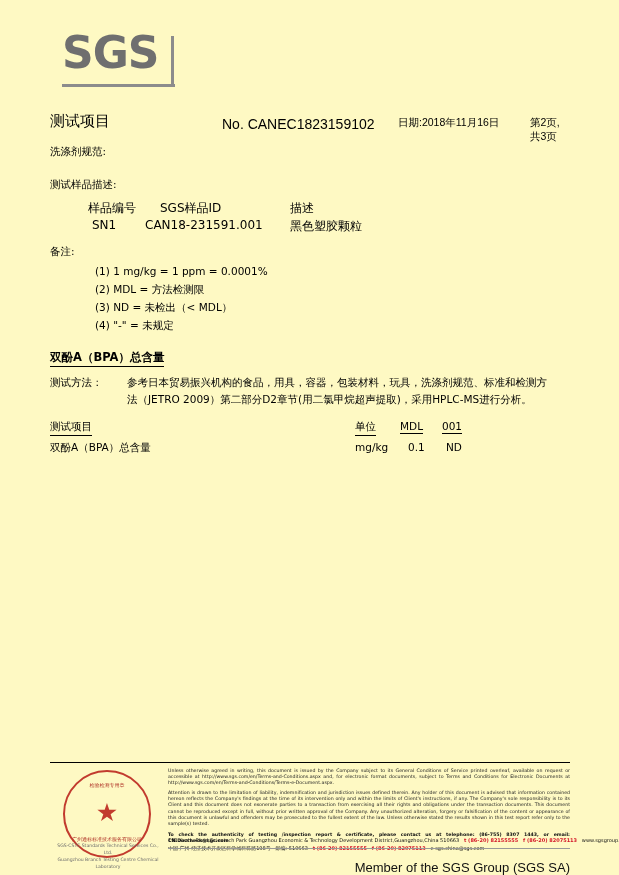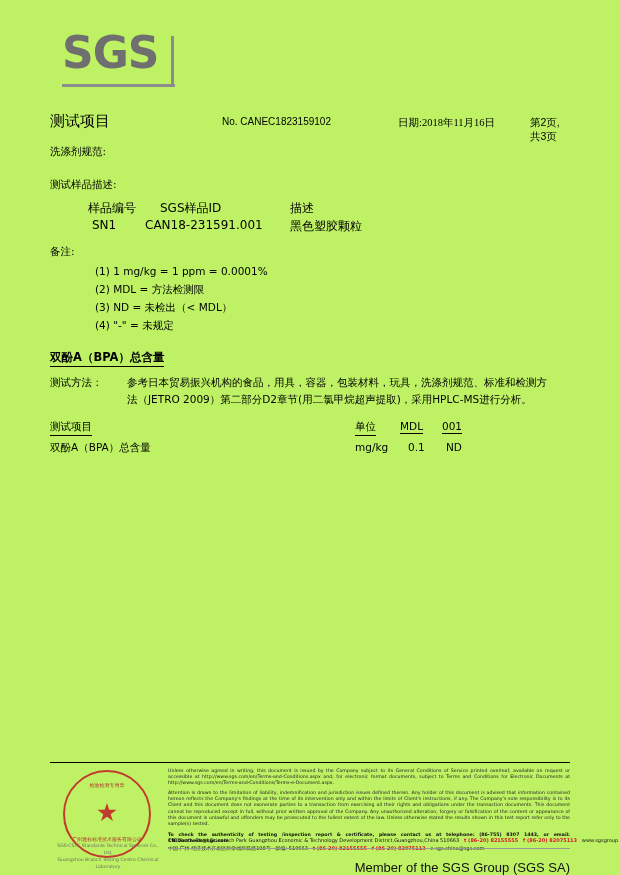--- a/index.html
+++ b/index.html
@@ -7,21 +7,21 @@
     padding: 0;
     background: #c8c8c8;
   }
   body {
     font-family: "Liberation Sans", sans-serif;
   }
   .page {
     position: relative;
     width: 619px;
     height: 875px;
-    background: #bef264;
+    background: #fef9c3;
     overflow: hidden;
   }
   
   .logo-wrap {
     position: absolute;
     left: 62px;
     top: 30px;
     width: 115px;
     height: 52px;
   }
@@ -63,30 +63,30 @@
     left: 0;
     top: 0;
     font-size: 15px;
     color: #000;
     font-family: "DejaVu Sans", sans-serif;
   }
   .doc-no {
     position: absolute;
     left: 172px;
     top: 4px;
-    font-size: 10px;
+    font-size: 14px;
     color: #000;
   }
   .doc-date {
     position: absolute;
     left: 348px;
     top: 4px;
     font-size: 10.5px;
     color: #000;
-    font-family: Liberation Serif, serif;
+    font-family: Liberation Sans, sans-serif;
   }
   .doc-page {
     position: absolute;
     left: 480px;
     top: 4px;
     font-size: 10.5px;
     color: #000;
     font-family: Liberation Sans, sans-serif;
   }
 

